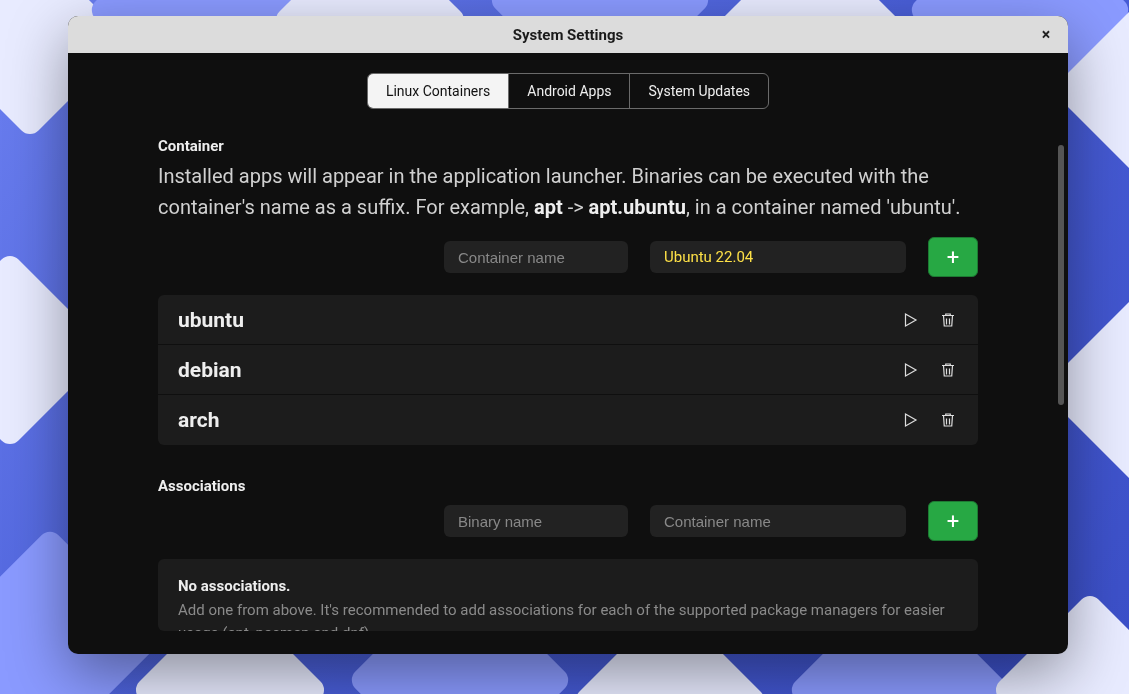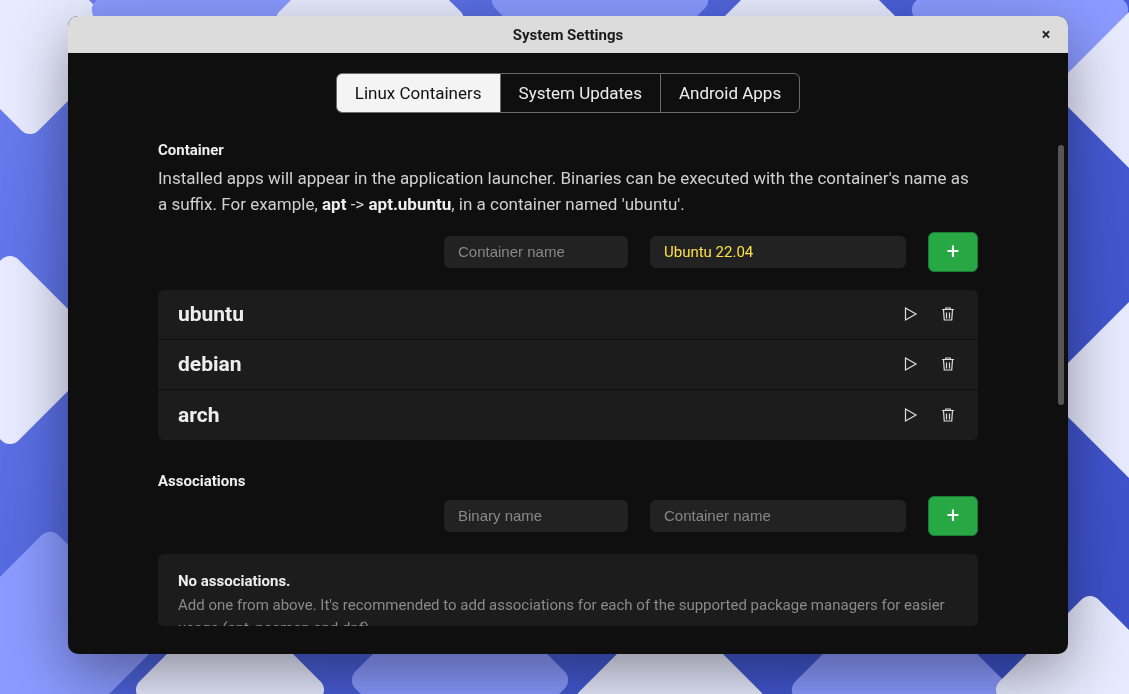--- a/index.html
+++ b/index.html
@@ -93,41 +93,41 @@
     margin-bottom: 28px;
   }
   .tab-group {
     display: inline-flex;
     border: 1px solid #6a6a6a;
     border-radius: 6px;
     overflow: hidden;
   }
   .tab {
     padding: 9px 18px;
-    font-size: 17px;
+    font-size: 14px;
     color: #eee;
     background: transparent;
     cursor: pointer;
     border-right: 1px solid #6a6a6a;
   }
   .tab:last-child { border-right: none; }
   .tab.active {
     background: #f4f4f4;
     color: #111;
   }
 
   
   .section-title {
     font-weight: 700;
     font-size: 15px;
     color: #eee;
     margin-bottom: 6px;
   }
   .section-desc {
-    font-size: 17px;
+    font-size: 20px;
     color: #d0d0d0;
     line-height: 1.55;
     margin-bottom: 14px;
   }
   .section-desc b { font-weight: 700; color: #eee; }
 
   
   .input-row {
     display: flex;
     gap: 22px;
@@ -250,22 +250,22 @@
     </div>
   </div>
 
   <div class="content-area">
     <div class="scrollbar-indicator"></div>
     <div class="content-inner">
 
       <div class="tabs">
         <div class="tab-group">
           <div class="tab active">Linux Containers</div>
+          <div class="tab">Android Apps</div>
           <div class="tab">System Updates</div>
-          <div class="tab">Android Apps</div>
         </div>
       </div>
 
       <div class="section-title">Container</div>
       <div class="section-desc">
         <span>Installed apps will appear in the application launcher. Binaries can be executed with the container's name as a suffix. For example, </span><b>apt</b><span> -&gt; </span><b>apt.ubuntu</b><span>, in a container named 'ubuntu'.</span>
       </div>
 
       <div class="input-row">
         <input class="text-input" placeholder="Container name" style="">

